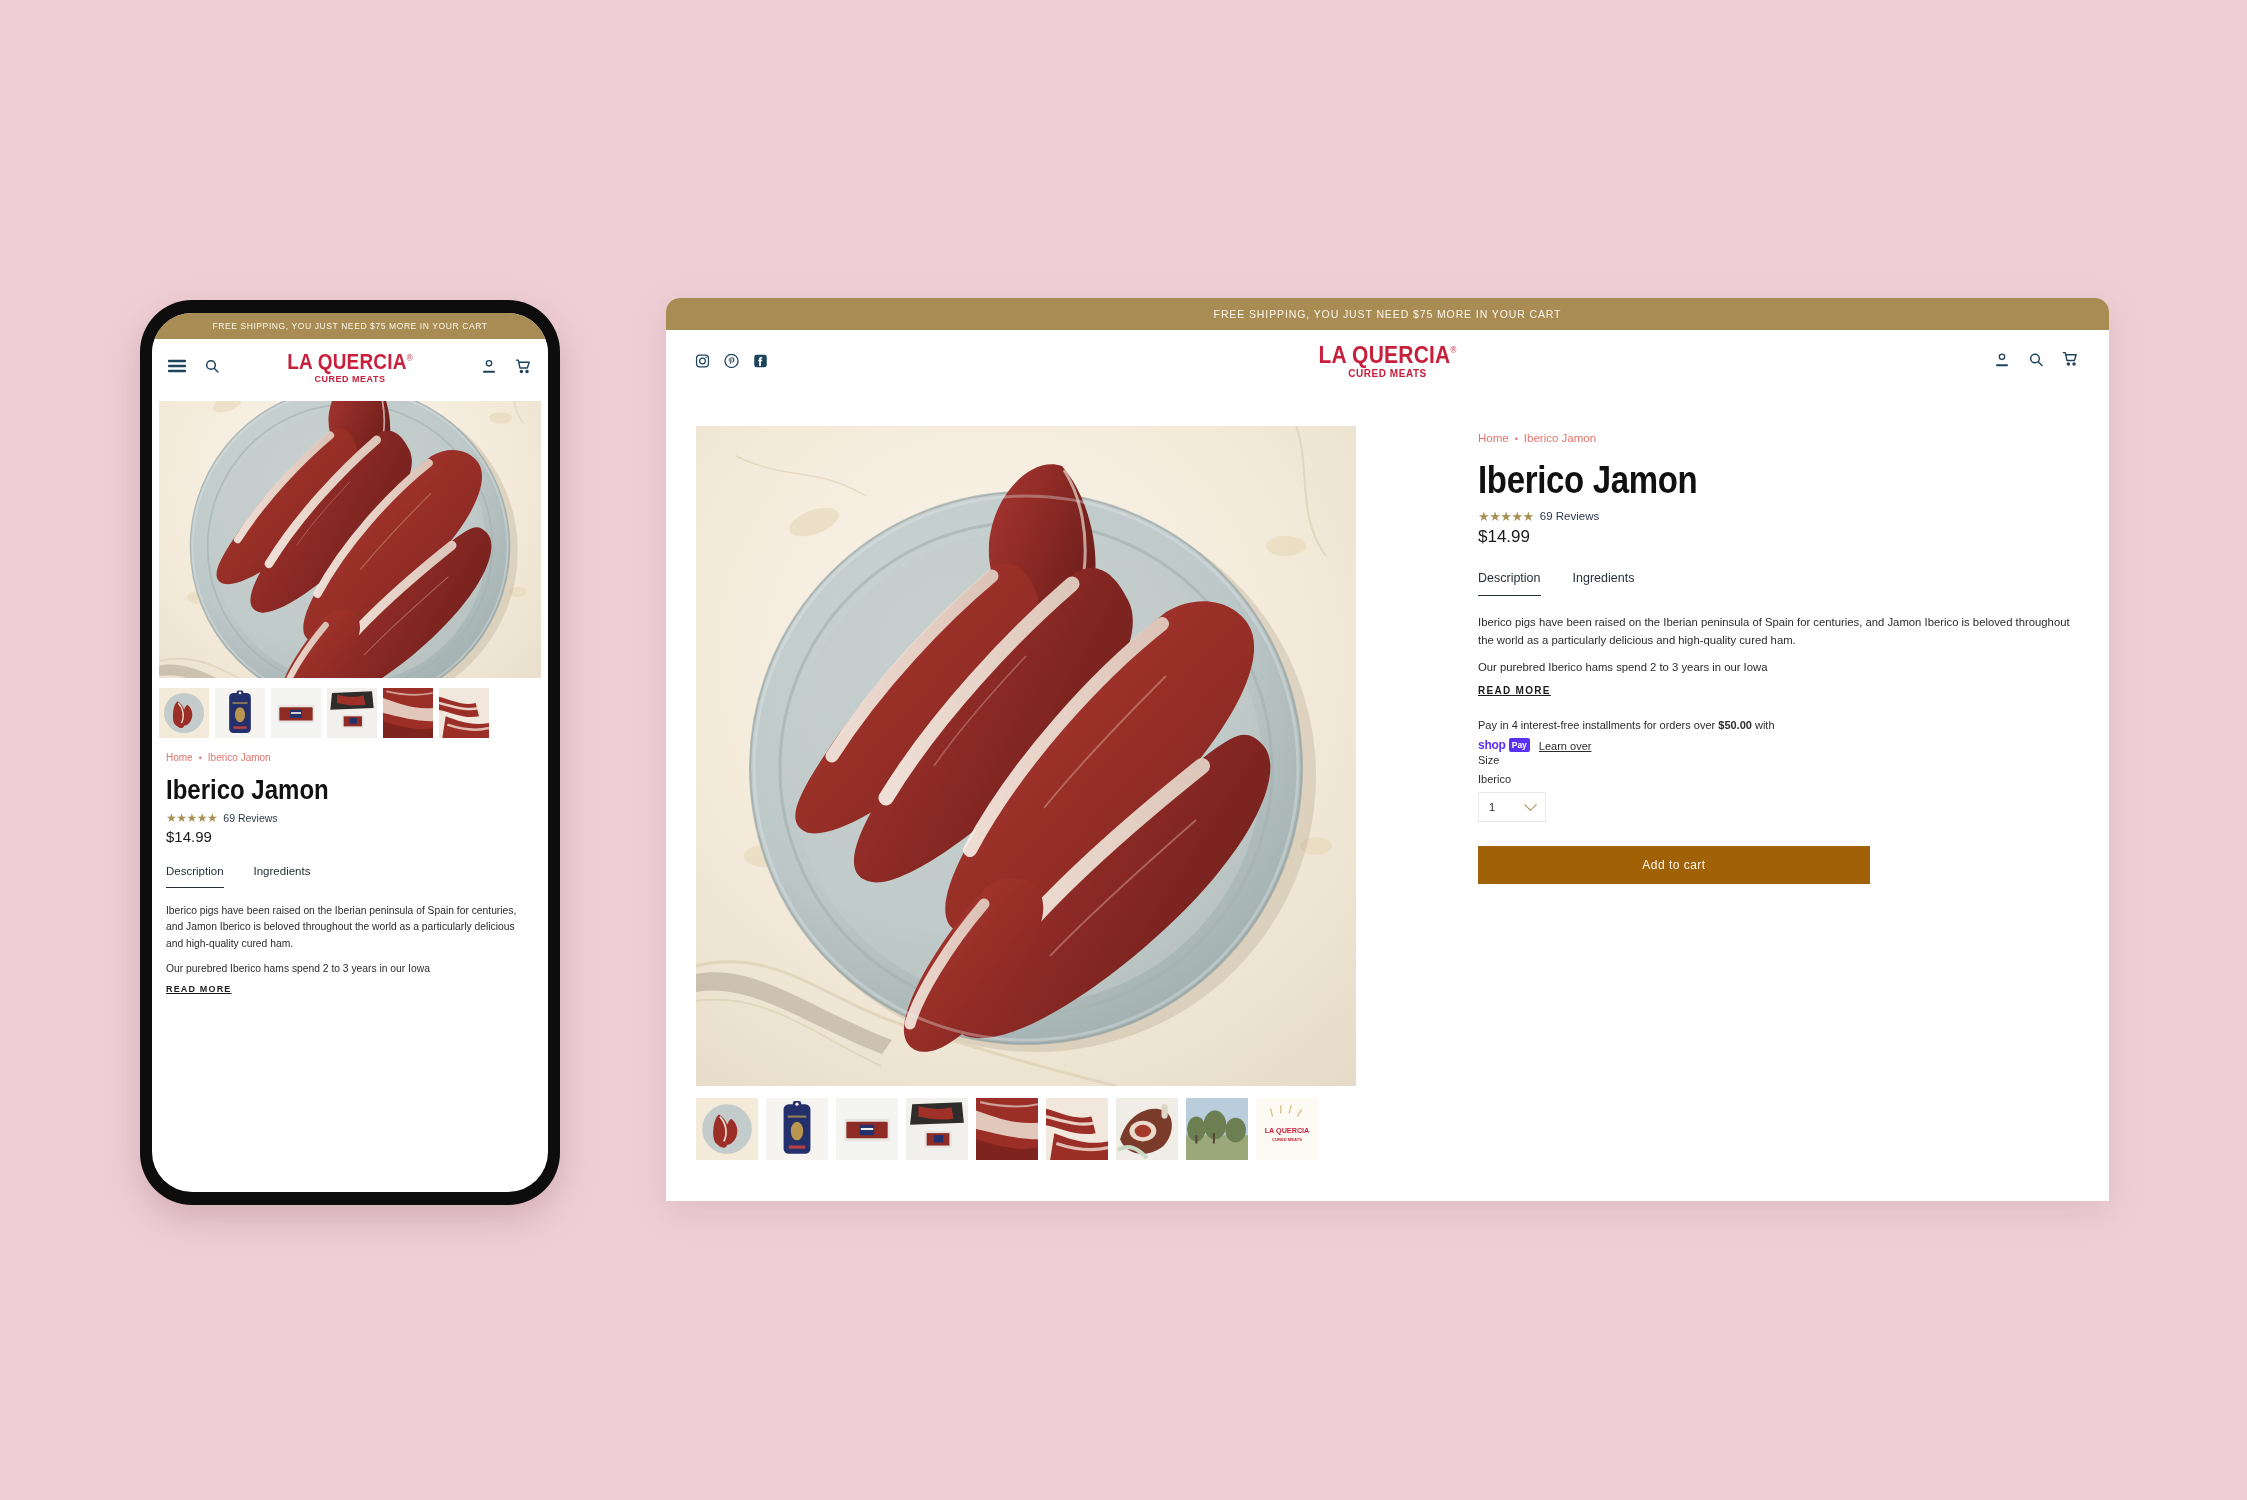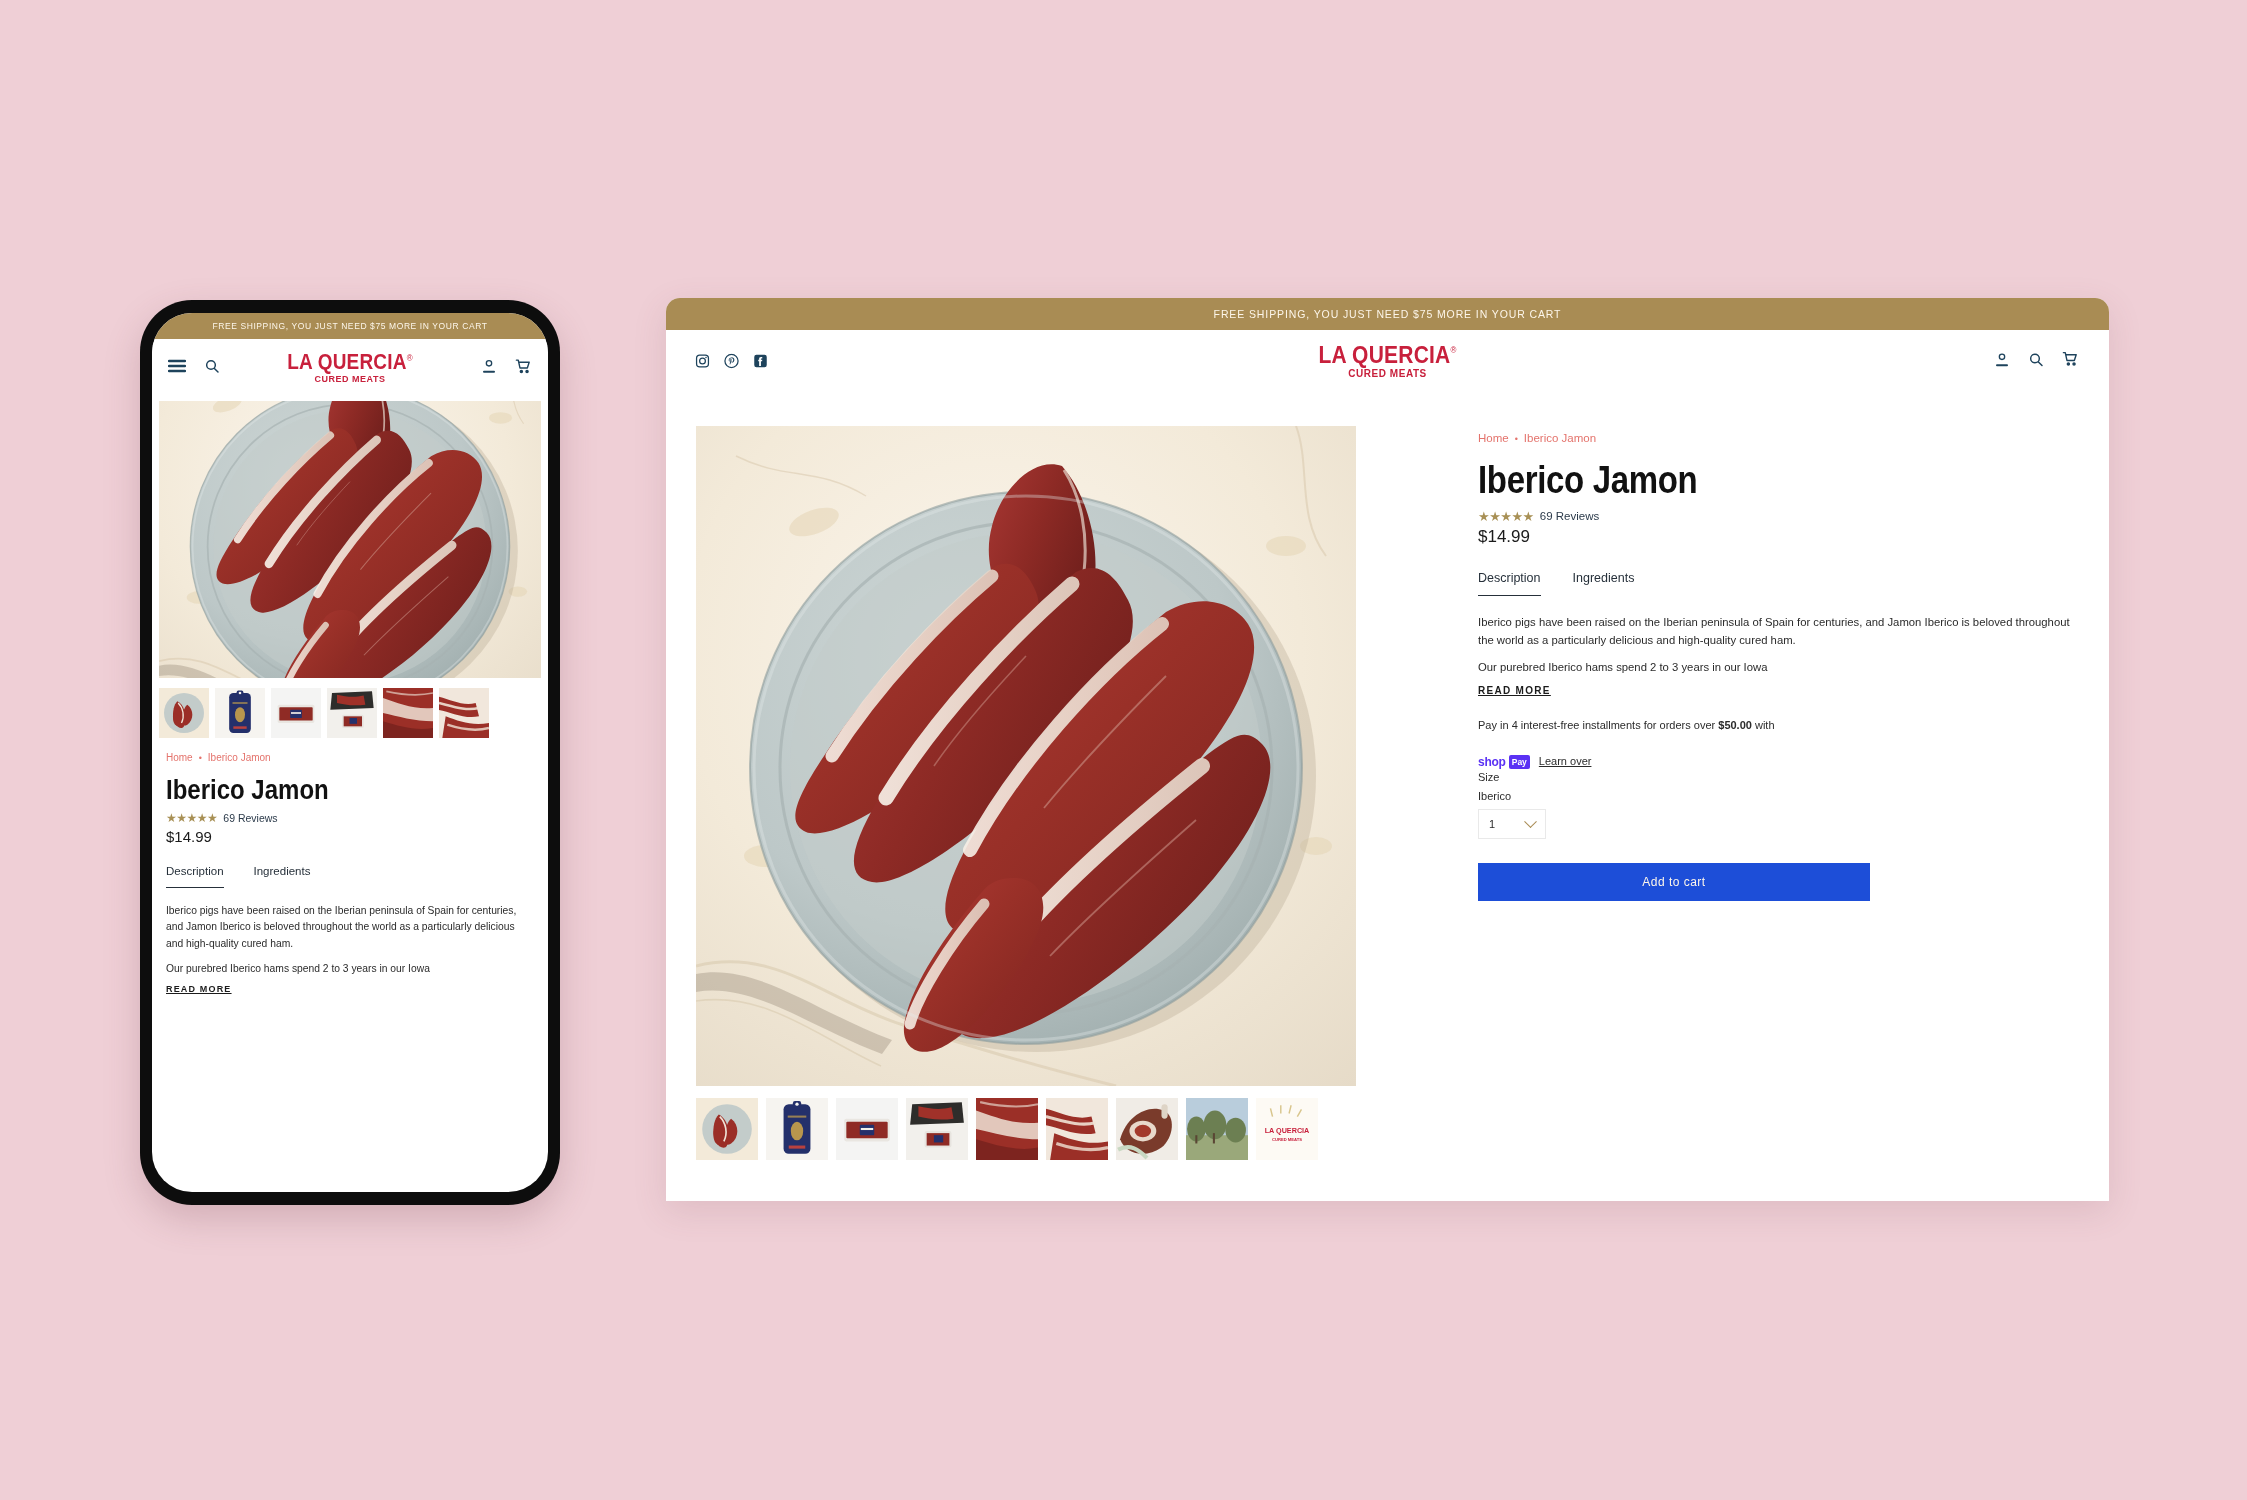--- a/index.html
+++ b/index.html
@@ -84,41 +84,41 @@
   .p-price { font-size: 17px; color: #1b1b1b; margin-top: 3px; }
   .p-tabs { display: flex; gap: 32px; margin-top: 24px; }
   .p-tab { font-size: 12.5px; color: #26303a; cursor: pointer; padding-bottom: 10px; }
   .p-tab.active { border-bottom: 1px solid #26303a; }
   .p-desc { margin-top: 17px; }
   .p-desc p { font-size: 11.3px; line-height: 1.62; color: #2b2b2b; }
   .p-desc p + p { margin-top: 9px; }
   .read-more { font-size: 10px; letter-spacing: .13em; font-weight: 700; color: #1b1b1b; margin-top: 8px; display:inline-block; }
   .shoppay { margin-top: 19px; font-size: 11px; color: #2b2b2b; line-height: 1.5; }
   .shoppay b { font-weight: 700; }
-  .sp-row { display: flex; align-items: flex-start; gap: 9px; margin-top: 20px; }
+  .sp-row { display: flex; align-items: flex-end; gap: 9px; margin-top: 3px; }
   .sp-badge { display: flex; align-items: center; gap: 3px; }
   .sp-shop { color: #5a31f4; font-weight: 700; font-size: 12px; letter-spacing: -.02em; }
   .sp-pay { background: #5a31f4; color: #fff; font-size: 8.5px; font-weight: 700; padding: 1px 3px; border-radius: 2px; }
   .sp-learn { font-size: 11px; color: #2b2b2b; text-decoration: underline; }
 
   .opt-label { font-size: 11px; color: #2b2b2b; margin-bottom: 7px; }
   .opt-row { display: flex; gap: 9px; }
   .opt-btn {
     min-width: 82px; padding: 9px 13px; font-size: 10.5px; color: #2b2b2b;
     border: 1px solid #e2e2e2; background: #fff; text-align: center; cursor: pointer;
   }
   .opt-btn.sel { border-color: #a98c54; }
   .qty-box {
     width: 68px; padding: 8px 10px; border: 1px solid #e9e9e9; background: #fff;
     display: flex; align-items: center; justify-content: space-between;
     font-size: 11px; color: #2b2b2b; cursor: pointer;
   }
   .chev { width: 9px; height: 9px; border-right: 1.4px solid #a98c54; border-bottom: 1.4px solid #a98c54; transform: rotate(45deg) translate(-2px,-2px); }
   .atc {
-    margin-top: 24px; width: 392px; height: 38px; background: #1d4ed8;
+    margin-top: 24px; width: 392px; height: 38px; background: #a16207;
     color: #fdf6ea; border: none; font-size: 12px; letter-spacing: .04em;
     cursor: pointer; font-family: "Liberation Sans", sans-serif;
   }
 
   
   .phone {
     position: absolute; left: 140px; top: 300px;
     width: 420px; height: 905px;
     background: #0d0d0d; border-radius: 52px;
     padding: 13px 12px;

